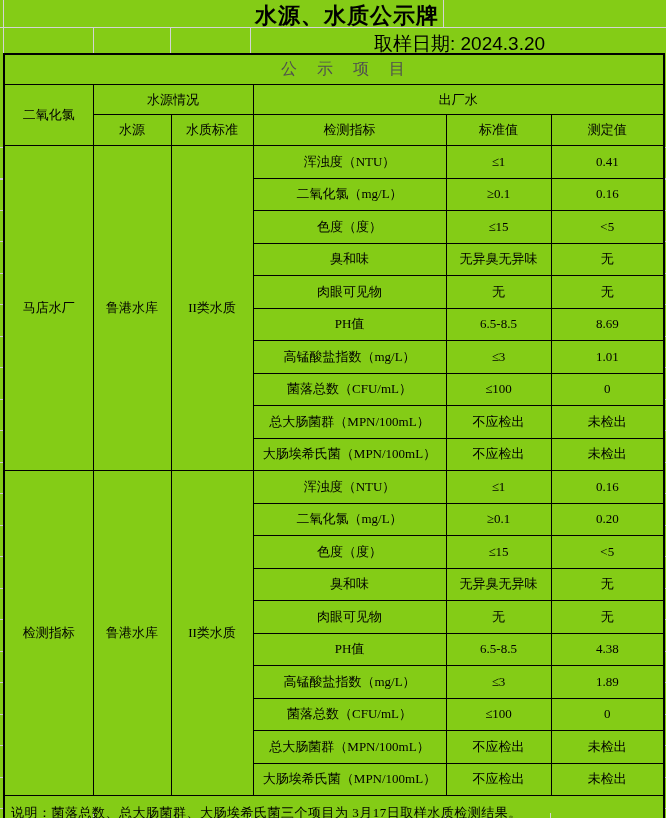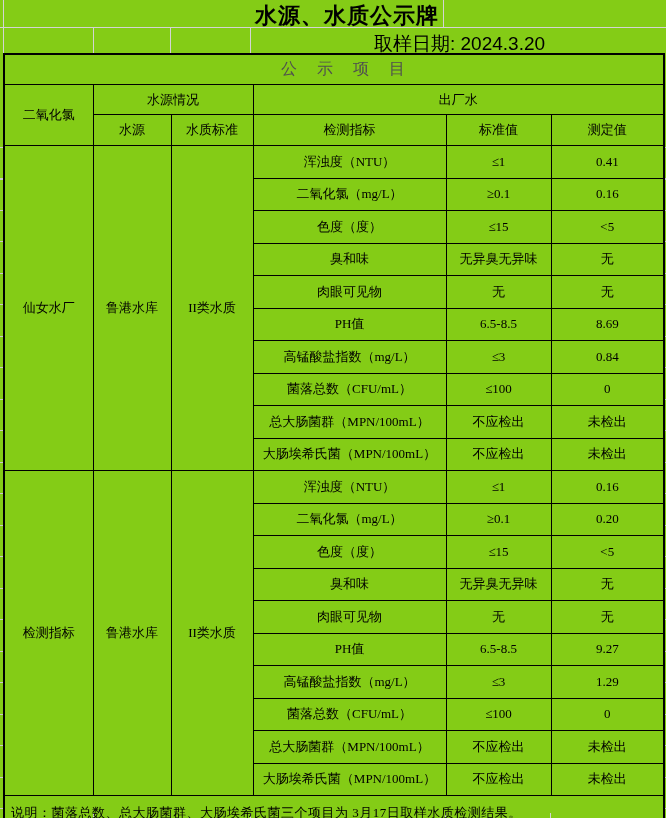--- a/index.html
+++ b/index.html
@@ -131,21 +131,21 @@
     </tr>
     <tr class="head2">
       <td>水源</td>
       <td>水质标准</td>
       <td>检测指标</td>
       <td>标准值</td>
       <td>测定值</td>
     </tr>
 
     <tr class="data-row">
-      <td rowspan="10">仙女水厂</td>
+      <td rowspan="10">马店水厂</td>
       <td rowspan="10">鲁港水库</td>
       <td rowspan="10">II类水质</td>
       <td>浑浊度（NTU）</td>
       <td>≤1</td>
       <td>0.41</td>
     </tr>
     <tr class="data-row">
       <td>二氧化氯（mg/L）</td>
       <td>≥0.1</td>
       <td>0.16</td>
@@ -166,21 +166,21 @@
       <td>无</td>
     </tr>
     <tr class="data-row">
       <td>PH值</td>
       <td>6.5-8.5</td>
       <td>8.69</td>
     </tr>
     <tr class="data-row">
       <td>高锰酸盐指数（mg/L）</td>
       <td>≤3</td>
-      <td>0.84</td>
+      <td>1.01</td>
     </tr>
     <tr class="data-row">
       <td>菌落总数（CFU/mL）</td>
       <td>≤100</td>
       <td>0</td>
     </tr>
     <tr class="data-row">
       <td>总大肠菌群（MPN/100mL）</td>
       <td>不应检出</td>
       <td>未检出</td>
@@ -215,26 +215,26 @@
       <td>无</td>
     </tr>
     <tr class="data-row">
       <td>肉眼可见物</td>
       <td>无</td>
       <td>无</td>
     </tr>
     <tr class="data-row">
       <td>PH值</td>
       <td>6.5-8.5</td>
-      <td>9.27</td>
+      <td>4.38</td>
     </tr>
     <tr class="data-row">
       <td>高锰酸盐指数（mg/L）</td>
       <td>≤3</td>
-      <td>1.29</td>
+      <td>1.89</td>
     </tr>
     <tr class="data-row">
       <td>菌落总数（CFU/mL）</td>
       <td>≤100</td>
       <td>0</td>
     </tr>
     <tr class="data-row">
       <td>总大肠菌群（MPN/100mL）</td>
       <td>不应检出</td>
       <td>未检出</td>

